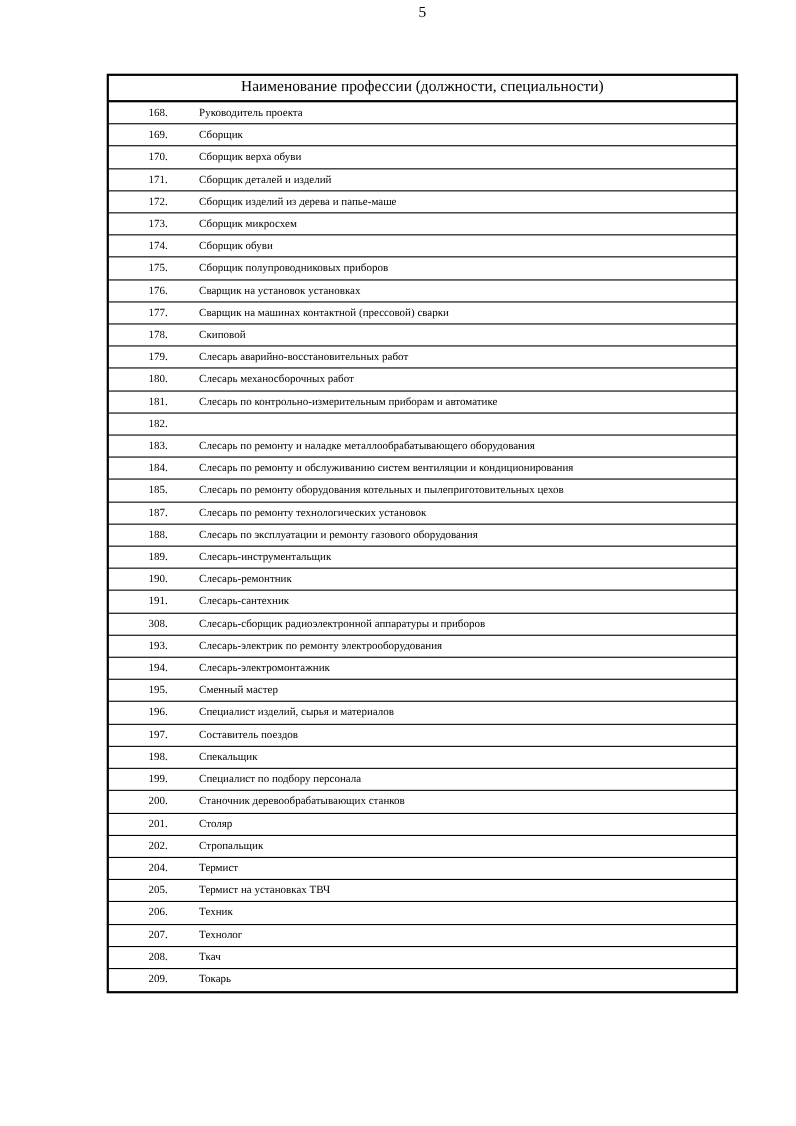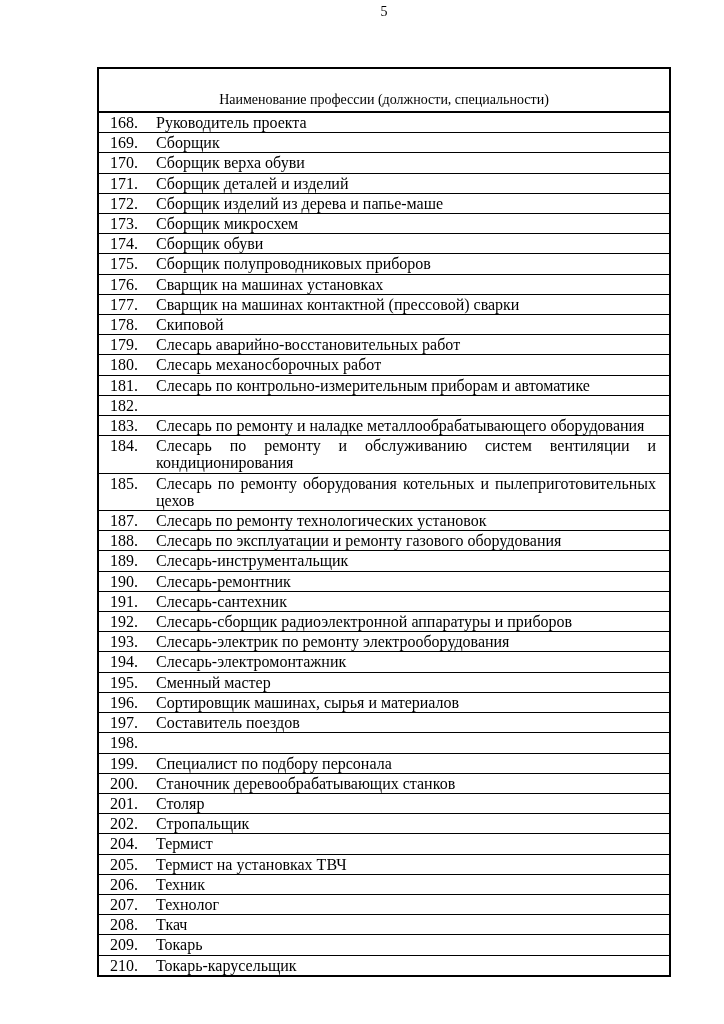--- a/index.html
+++ b/index.html
@@ -33,28 +33,27 @@
     width: 574px;
     border: 2px solid #000000;
     background: #ffffff;
   }
   .t-header {
     text-align: center;
     font-size: 14px;
     line-height: 17px;
     padding: 2px 8px 3px 8px;
     border-bottom: 2px solid #000000;
-    margin-top: 20px;
   }
   .t-row {
     display: flex;
     align-items: flex-start;
-    padding: 1px 0 1px 11px;
+    padding: 1px 0 1px 36px;
     min-height: 19.6px;
-    font-size: 16px;
+    font-size: 10px;
     line-height: 17.2px;
   }
   .t-row:not(:last-child) {
     border-bottom: 1.5px solid #000000;
   }
   .t-num {
     flex: 0 0 46px;
     width: 46px;
   }
   .t-name {
@@ -110,21 +109,21 @@
     <span class="t-name">Сборщик обуви</span>
   </div>
 
   <div class="t-row">
     <span class="t-num">175.</span>
     <span class="t-name">Сборщик полупроводниковых приборов</span>
   </div>
 
   <div class="t-row">
     <span class="t-num">176.</span>
-    <span class="t-name">Сварщик на машинах установках</span>
+    <span class="t-name">Сварщик на установок установках</span>
   </div>
 
   <div class="t-row">
     <span class="t-num">177.</span>
     <span class="t-name">Сварщик на машинах контактной (прессовой) сварки</span>
   </div>
 
   <div class="t-row">
     <span class="t-num">178.</span>
     <span class="t-name">Скиповой</span>
@@ -184,51 +183,52 @@
     <span class="t-num">190.</span>
     <span class="t-name">Слесарь-ремонтник</span>
   </div>
 
   <div class="t-row">
     <span class="t-num">191.</span>
     <span class="t-name">Слесарь-сантехник</span>
   </div>
 
   <div class="t-row">
-    <span class="t-num">192.</span>
+    <span class="t-num">308.</span>
     <span class="t-name">Слесарь-сборщик радиоэлектронной аппаратуры и приборов</span>
   </div>
 
   <div class="t-row">
     <span class="t-num">193.</span>
     <span class="t-name">Слесарь-электрик по ремонту электрооборудования</span>
   </div>
 
   <div class="t-row">
     <span class="t-num">194.</span>
     <span class="t-name">Слесарь-электромонтажник</span>
   </div>
 
   <div class="t-row">
     <span class="t-num">195.</span>
     <span class="t-name">Сменный мастер</span>
   </div>
 
   <div class="t-row">
     <span class="t-num">196.</span>
-    <span class="t-name">Сортировщик машинах, сырья и материалов</span>
+    <span class="t-name">Специалист изделий, сырья и материалов</span>
   </div>
 
   <div class="t-row">
     <span class="t-num">197.</span>
     <span class="t-name">Составитель поездов</span>
   </div>
 
   <div class="t-row">
     <span class="t-num">198.</span>
+    <span class="t-name">Спекальщик</span>
   </div>
 
   <div class="t-row">
     <span class="t-num">199.</span>
     <span class="t-name">Специалист по подбору персонала</span>
   </div>
 
   <div class="t-row">
     <span class="t-num">200.</span>
     <span class="t-name">Станочник деревообрабатывающих станков</span>
@@ -268,20 +268,16 @@
   <div class="t-row">
     <span class="t-num">208.</span>
     <span class="t-name">Ткач</span>
   </div>
 
   <div class="t-row">
     <span class="t-num">209.</span>
     <span class="t-name">Токарь</span>
   </div>
 
-  <div class="t-row">
-    <span class="t-num">210.</span>
-    <span class="t-name">Токарь-карусельщик</span>
-  </div>
 </div>
   </div>
 
 </div>
 
 </body></html>

